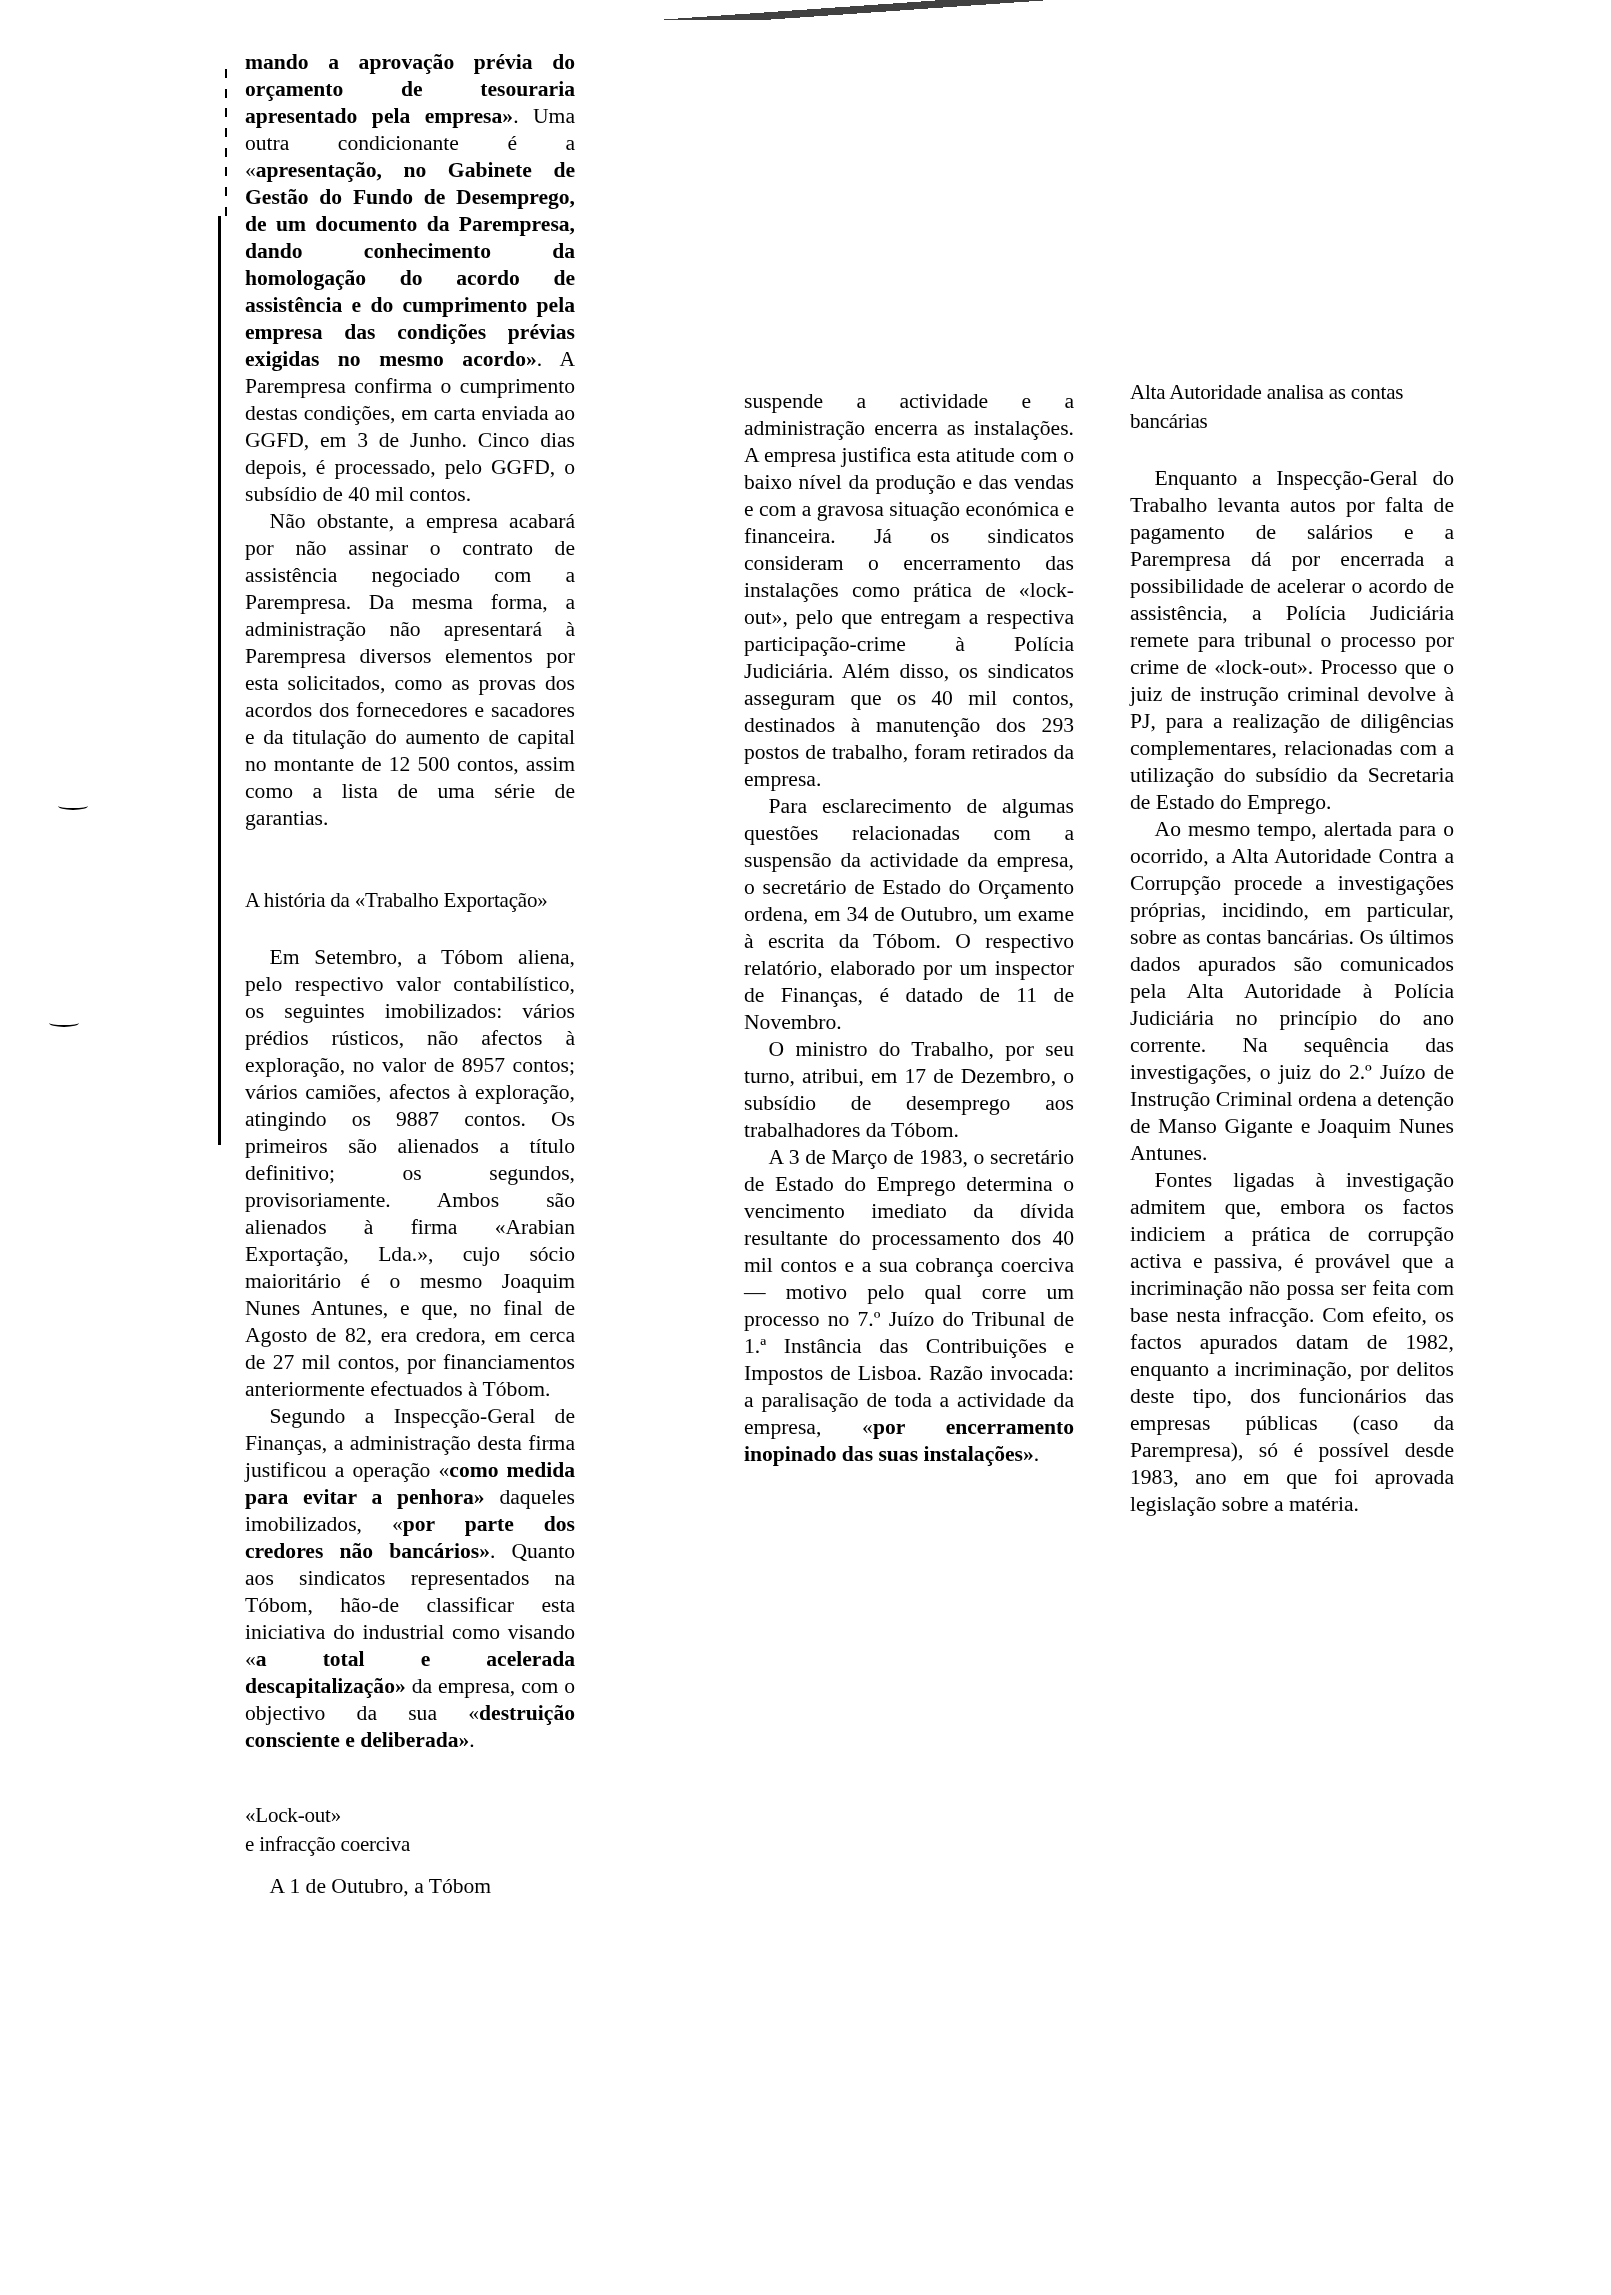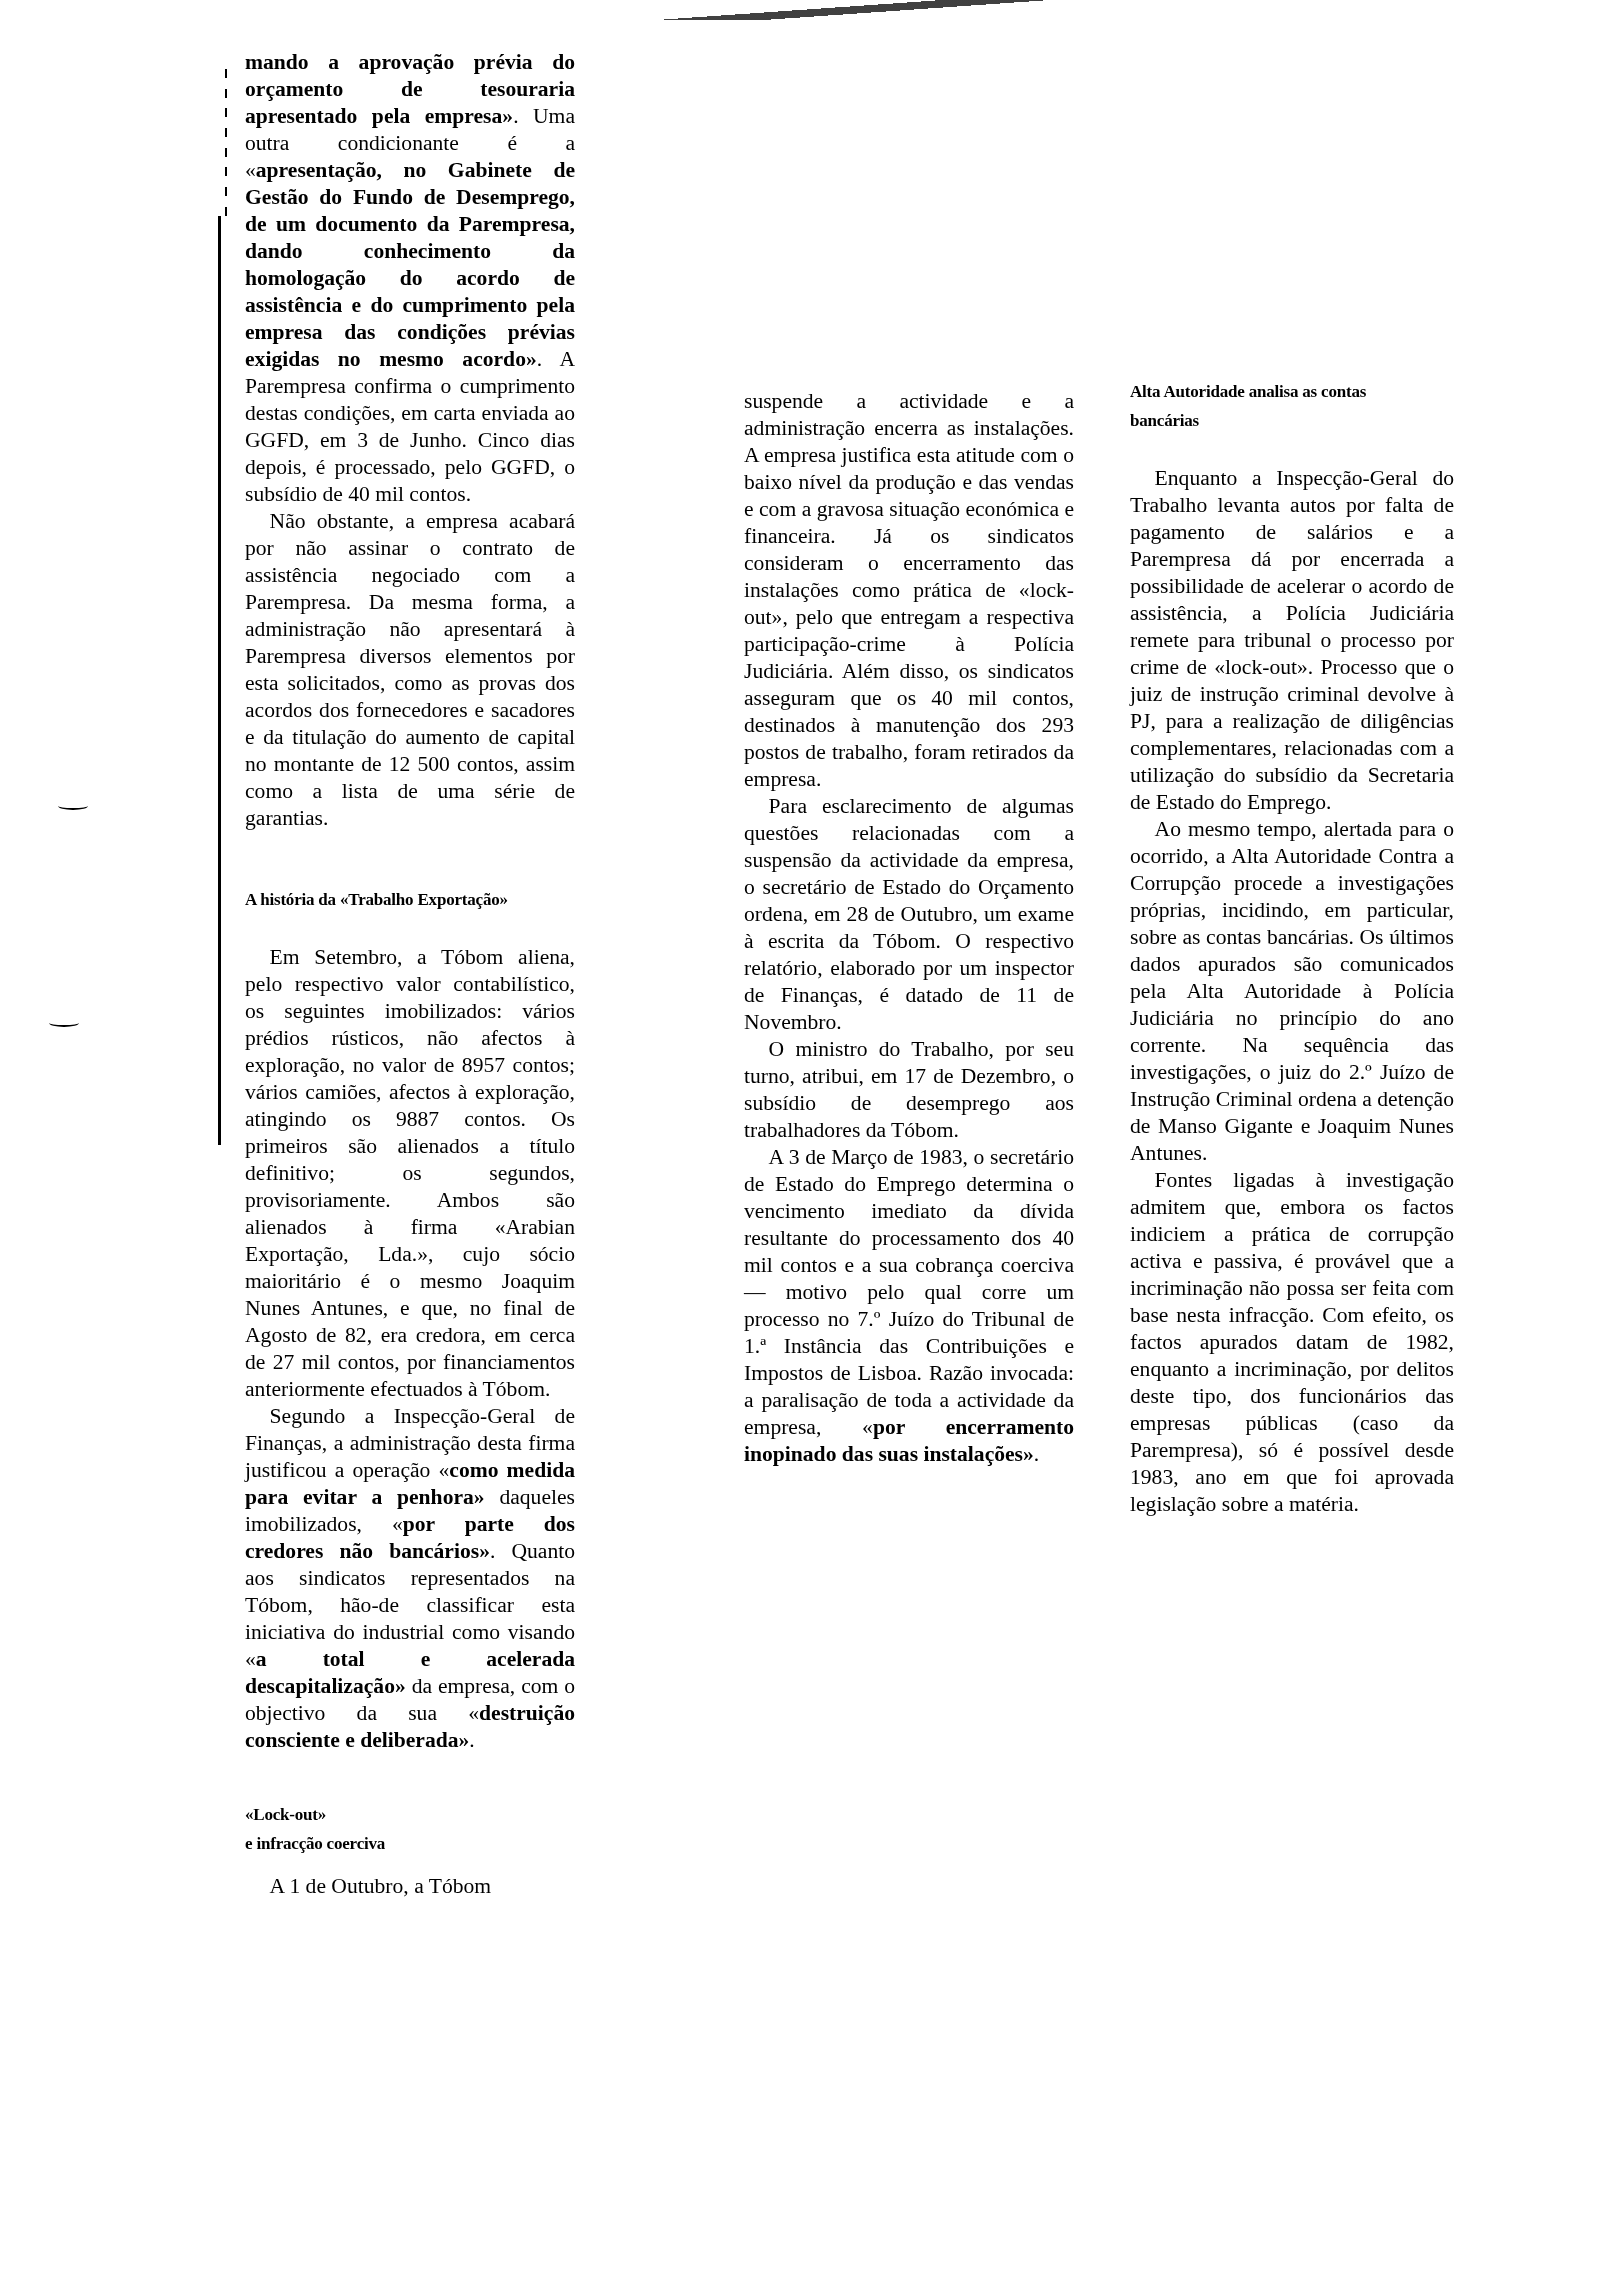--- a/index.html
+++ b/index.html
@@ -11,21 +11,21 @@
   .col {
     position: absolute;
     font-size: 21.6px;
     line-height: 27px;
     text-align: justify;
     hyphens: manual;
   }
   .col p { margin: 0; text-indent: 0; }
   .col p.indent { text-indent: 24.6px; }
   .col h2 {
-    margin: 0; font-size: 17px; line-height: 28.5px; font-weight: bold;
+    margin: 0; font-size: 21px; line-height: 28.5px; font-weight: normal;
     text-align: left; letter-spacing: -0.2px;
   }
   .col .b { font-weight: bold; }
   .col1 { left: 245px; top: 49px; width: 330px; }
   .col2 { left: 708px; top: 388px; width: 330px; margin-left: 36px; }
   .col3 { left: 1130px; top: 378px; width: 324px; }
   .gap-s { height: 29.5px; }
   .gap-m { height: 47px; }
   .gap-l { height: 54px; }
 
@@ -73,21 +73,21 @@
   <h2>
     <span>«Lock-out»</span><br>
     <span>e infracção coerciva</span>
   </h2>
   <div style="height:14.7px"></div>
   <p class="indent">A 1 de Outubro, a Tóbom</p>
 </div>
 
 <div class="col col2">
   <p><span>suspende a actividade e a administração encerra as instalações. A empresa justifica esta atitude com o baixo nível da produção e das vendas e com a gravosa situação económica e financeira. Já os sindicatos consideram o encerramento das instalações como prática de «lock-out», pelo que entregam a respectiva participação-crime à Polícia Judiciária. Além disso, os sindicatos asseguram que os 40 mil contos, destinados à manutenção dos 293 postos de trabalho, foram retirados da empresa.</span></p>
-  <p class="indent">Para esclarecimento de algumas questões relacionadas com a suspensão da actividade da empresa, o secretário de Estado do Orçamento ordena, em 28 de Outubro, um exame à escrita da Tóbom. O respectivo relatório, elaborado por um inspector de Finanças, é datado de 11 de Novembro.</p>
+  <p class="indent">Para esclarecimento de algumas questões relacionadas com a suspensão da actividade da empresa, o secretário de Estado do Orçamento ordena, em 34 de Outubro, um exame à escrita da Tóbom. O respectivo relatório, elaborado por um inspector de Finanças, é datado de 11 de Novembro.</p>
   <p class="indent">O ministro do Trabalho, por seu turno, atribui, em 17 de Dezembro, o subsídio de desemprego aos trabalhadores da Tóbom.</p>
   <p class="indent"><span>A 3 de Março de 1983, o secretário de Estado do Emprego determina o vencimento imediato da dívida resultante do processamento dos 40 mil contos e a sua cobrança coerciva — motivo pelo qual corre um processo no 7.º Juízo do Tribunal de 1.ª Instância das Contribuições e Impostos de Lisboa. Razão invocada: a paralisação de toda a actividade da empresa, «</span><span class="b">por encerramento inopinado das suas instalações»</span><span>.</span></p>
 </div>
 
 <div class="col col3">
   <h2 style="width:275px">Alta Autoridade analisa as contas bancárias</h2>
   <div class="gap-s"></div>
   <p class="indent">Enquanto a Inspecção-Geral do Trabalho levanta autos por falta de pagamento de salários e a Parempresa dá por encerrada a possibilidade de acelerar o acordo de assistência, a Polícia Judiciária remete para tribunal o processo por crime de «lock-out». Processo que o juiz de instrução criminal devolve à PJ, para a realização de diligências complementares, relacionadas com a utilização do subsídio da Secretaria de Estado do Emprego.</p>
   <p class="indent">Ao mesmo tempo, alertada para o ocorrido, a Alta Autoridade Contra a Corrupção procede a investigações próprias, incidindo, em particular, sobre as contas bancárias. Os últimos dados apurados são comunicados pela Alta Autoridade à Polícia Judiciária no princípio do ano corrente. Na sequência das investigações, o juiz do 2.º Juízo de Instrução Criminal ordena a detenção de Manso Gigante e Joaquim Nunes Antunes.</p>
   <p class="indent">Fontes ligadas à investigação admitem que, embora os factos indiciem a prática de corrupção activa e passiva, é provável que a incriminação não possa ser feita com base nesta infracção. Com efeito, os factos apurados datam de 1982, enquanto a incriminação, por delitos deste tipo, dos funcionários das empresas públicas (caso da Parempresa), só é possível desde 1983, ano em que foi aprovada legislação sobre a matéria.</p>

